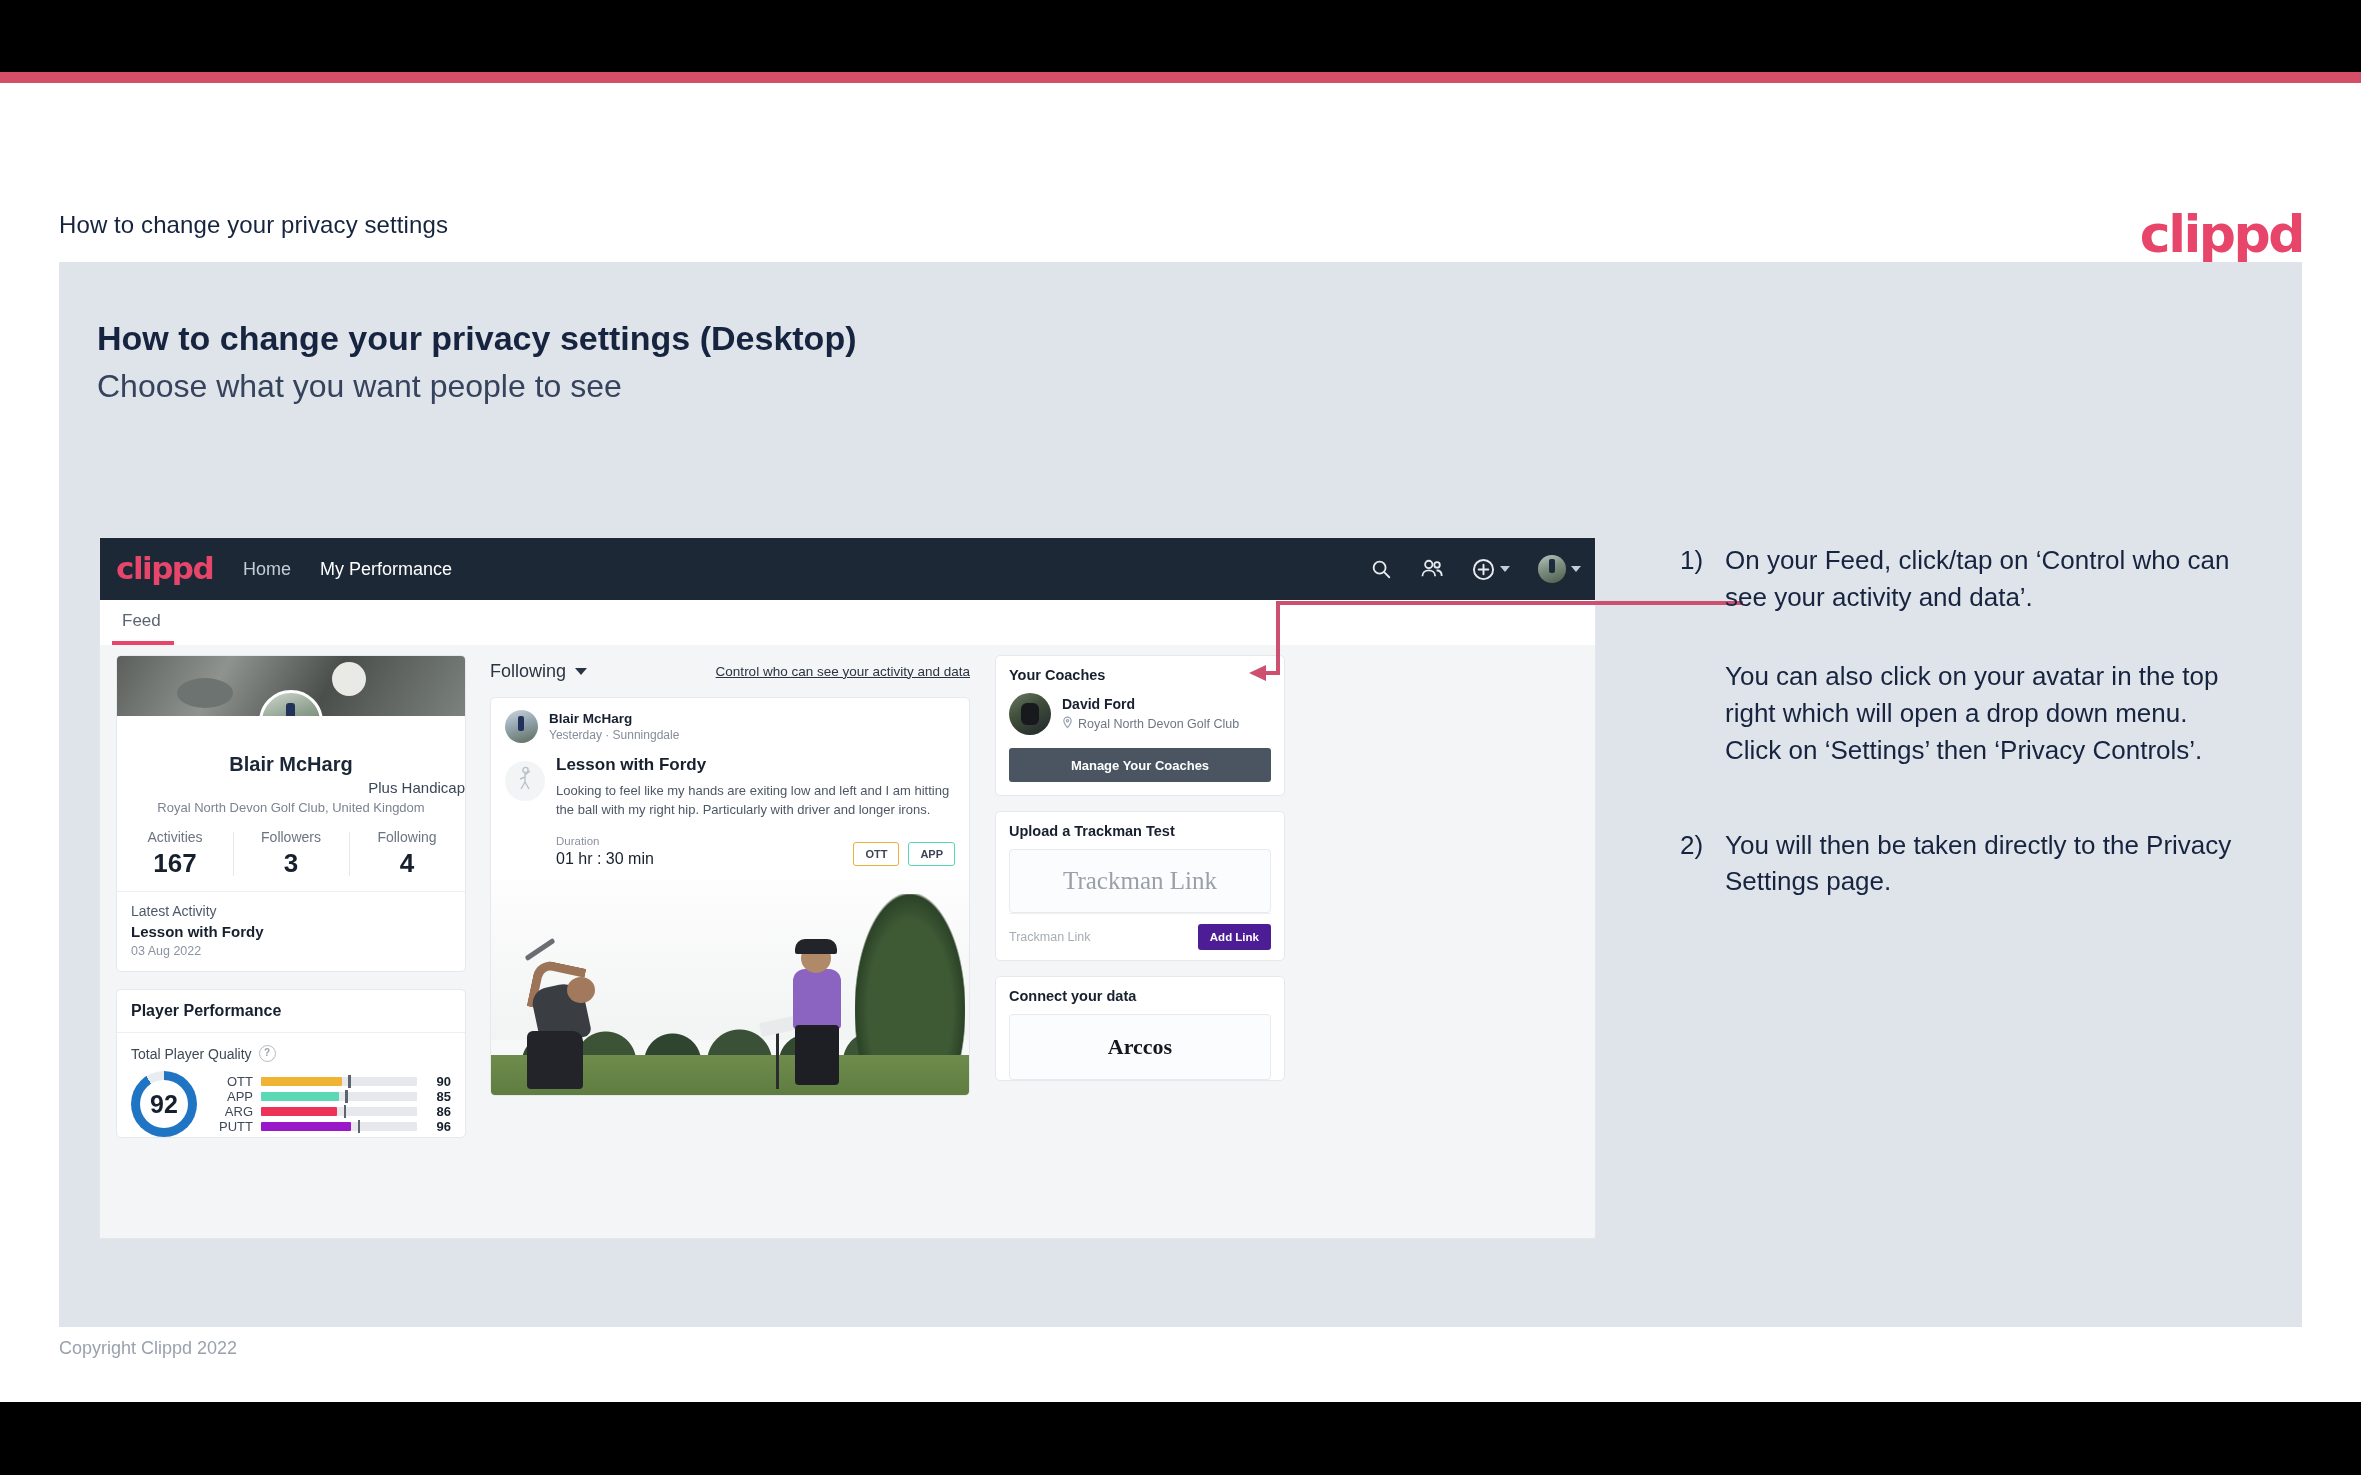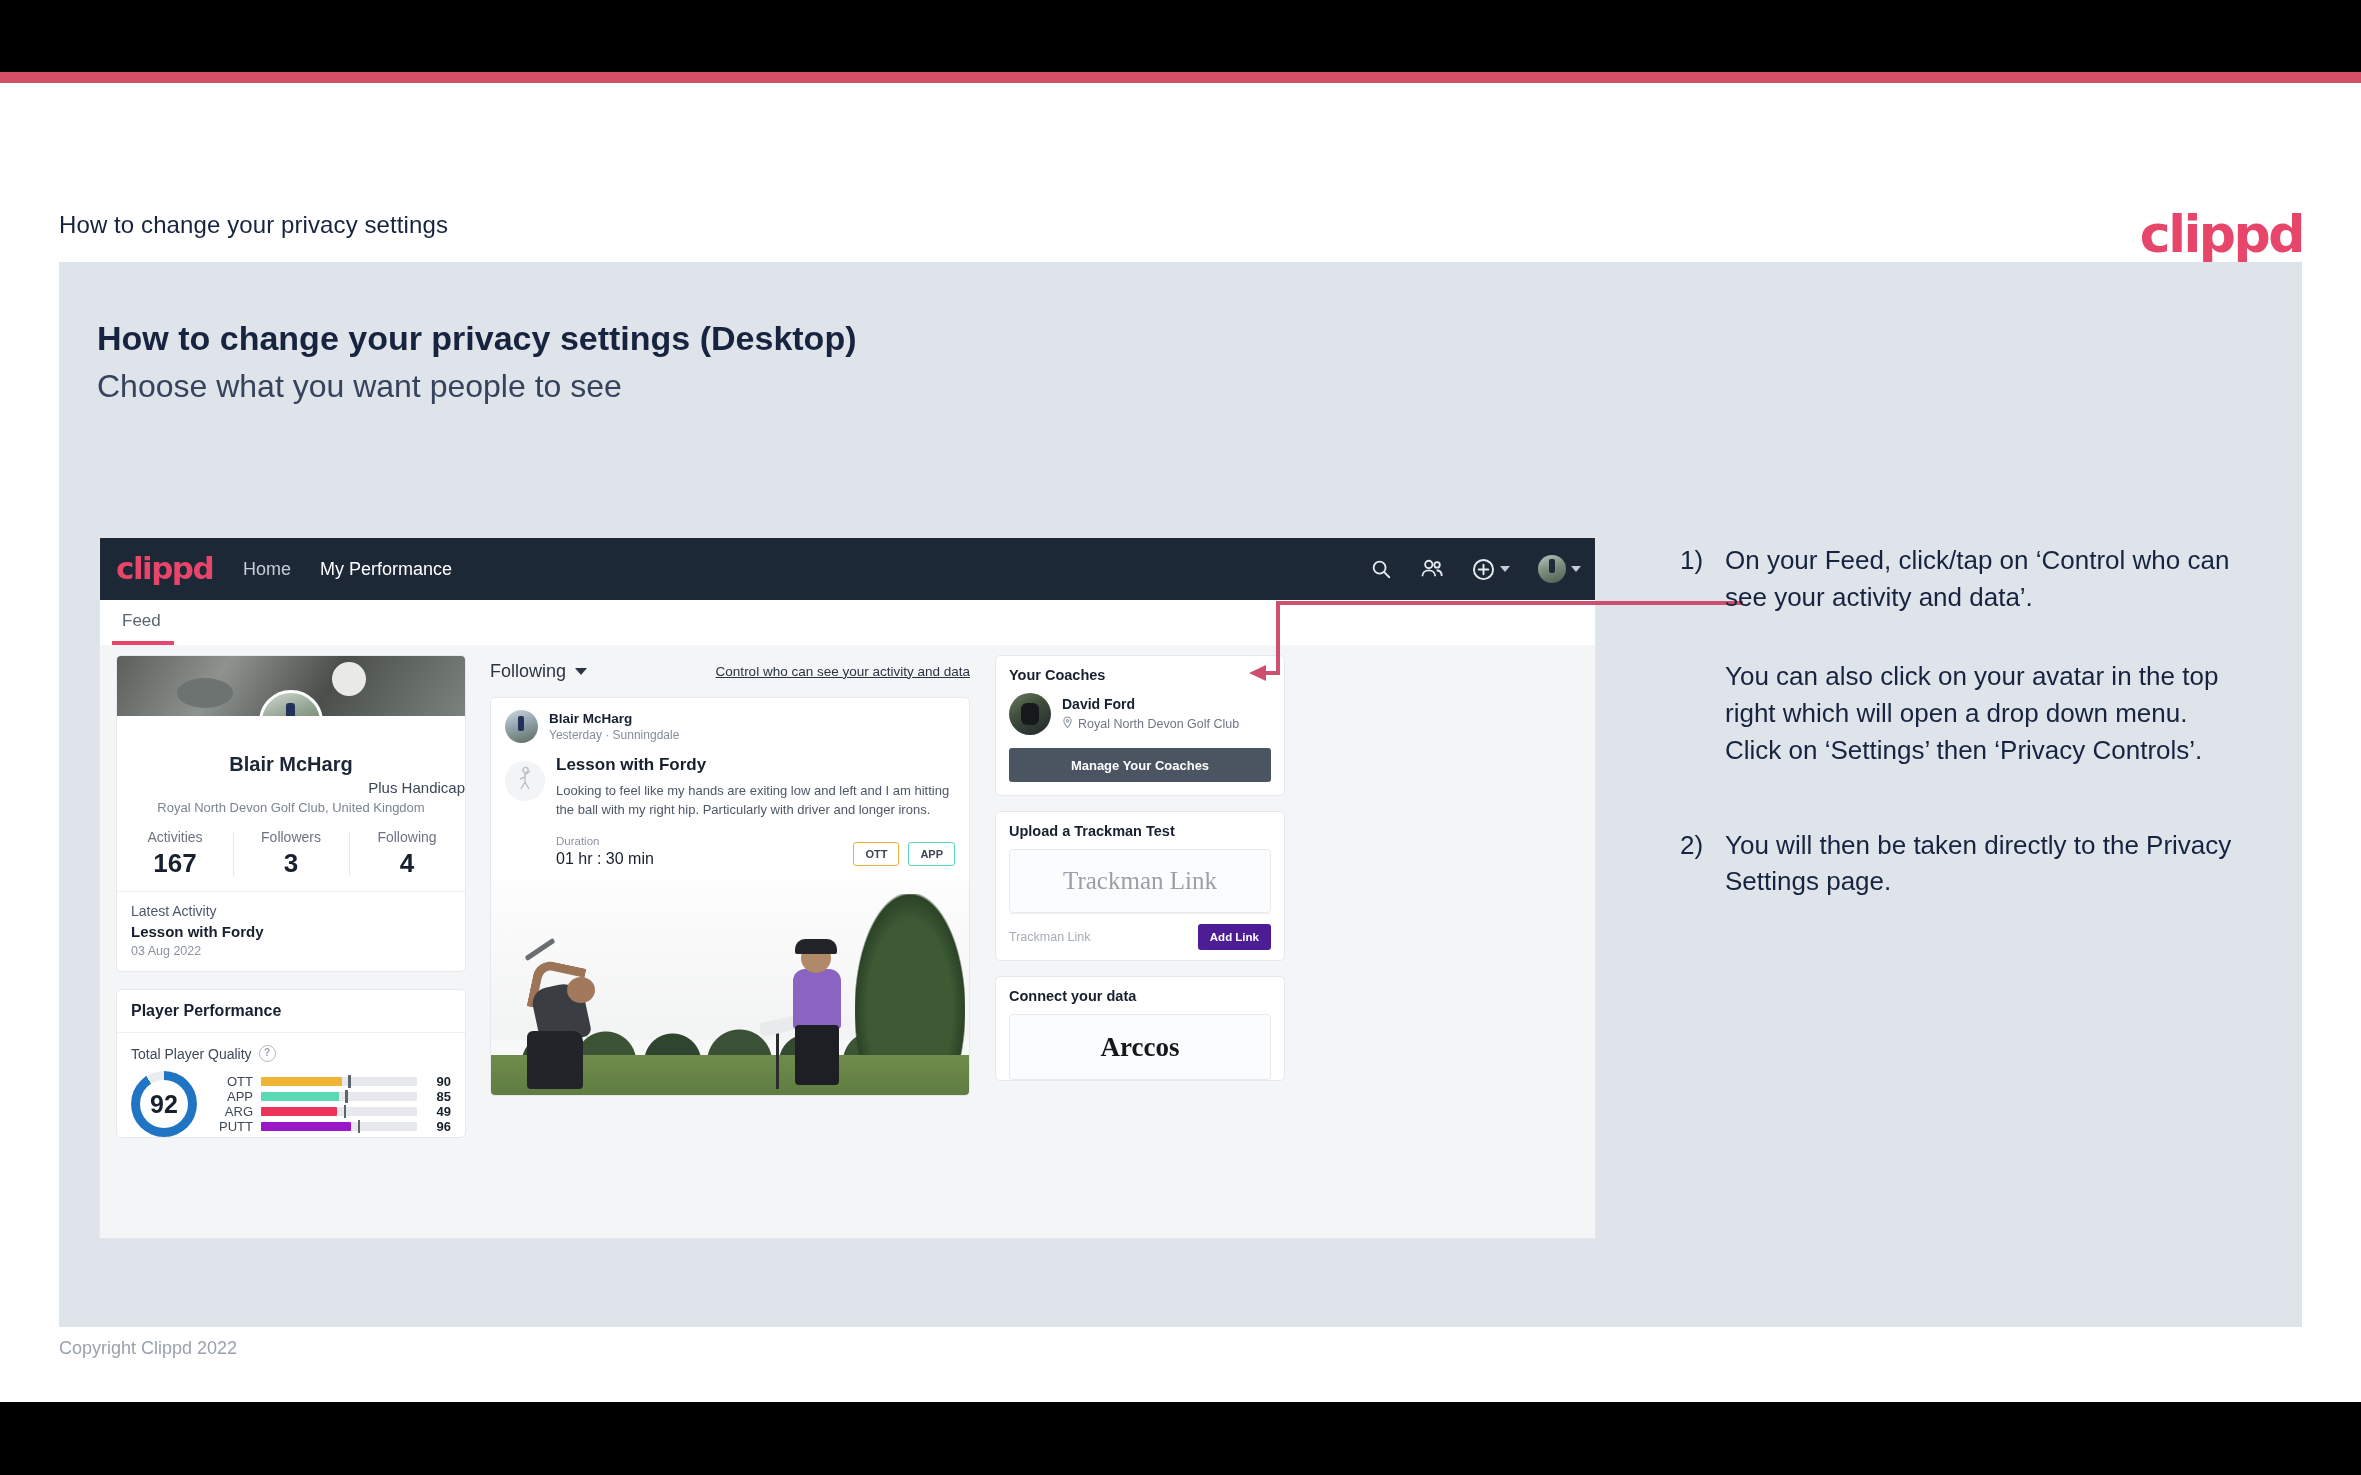--- a/index.html
+++ b/index.html
@@ -161,21 +161,21 @@
   .rc2{margin-top:15px;}
   .drop{margin:10px 13px 0;border:1px solid #e8eaee;border-radius:4px;background:#fbfcfd;height:62px;
     display:flex;align-items:center;justify-content:center;}
   .drop-txt{font-family:"Liberation Serif",serif;font-size:25px;color:#9aa0a8;}
   .link-row{display:flex;align-items:center;justify-content:space-between;margin:0 13px;height:46px;border-top:1px solid #eef0f3;}
   .link-inp{font-size:12.5px;color:#a6adb6;}
   .btn-add{background:#4c1d95;color:#fff;font-size:11.5px;font-weight:bold;padding:7px 12px;border-radius:3px;cursor:pointer;}
   .rc3{margin-top:15px;}
   .arccos{margin:10px 13px 0;border:1px solid #e8eaee;border-radius:4px;background:#fbfcfd;height:64px;
     display:flex;align-items:center;justify-content:center;}
-  .arccos span{font-family:"Liberation Serif",serif;font-size:27px;font-weight:bold;color:#14181d;}
+  .arccos span{font-family:"Liberation Serif",serif;font-size:22px;font-weight:bold;color:#14181d;}
 
   
   .callout{position:absolute;left:1245px;top:598px;width:500px;height:95px;pointer-events:none;}
   .instructions{position:absolute;left:1680px;top:542px;width:560px;color:#16243f;}
   .instr{display:flex;margin-bottom:0;}
   .instr-num{width:45px;flex:none;font-size:26px;line-height:1.42;}
   .instr-txt{font-size:26px;line-height:1.42;}
   .instr-gap{height:42px;}
   .instr2{margin-top:58px;}
 </style>
@@ -301,21 +301,21 @@
                     <div class="bar-tick" id="t1" style="left: 54%;"></div>
                   </div>
                   <div class="bar-val">85</div>
                 </div>
                 <div class="bar-row">
                   <div class="bar-lbl">ARG</div>
                   <div class="bar-track">
                     <div class="bar-fill" id="f2" style="width: 49%; background: rgb(237, 51, 88);"></div>
                     <div class="bar-tick" id="t2" style="left: 53%;"></div>
                   </div>
-                  <div class="bar-val">49</div>
+                  <div class="bar-val">86</div>
                 </div>
                 <div class="bar-row">
                   <div class="bar-lbl">PUTT</div>
                   <div class="bar-track">
                     <div class="bar-fill" id="f3" style="width: 58%; background: rgb(154, 24, 201);"></div>
                     <div class="bar-tick" id="t3" style="left: 62%;"></div>
                   </div>
                   <div class="bar-val">96</div>
                 </div>
               </div>

